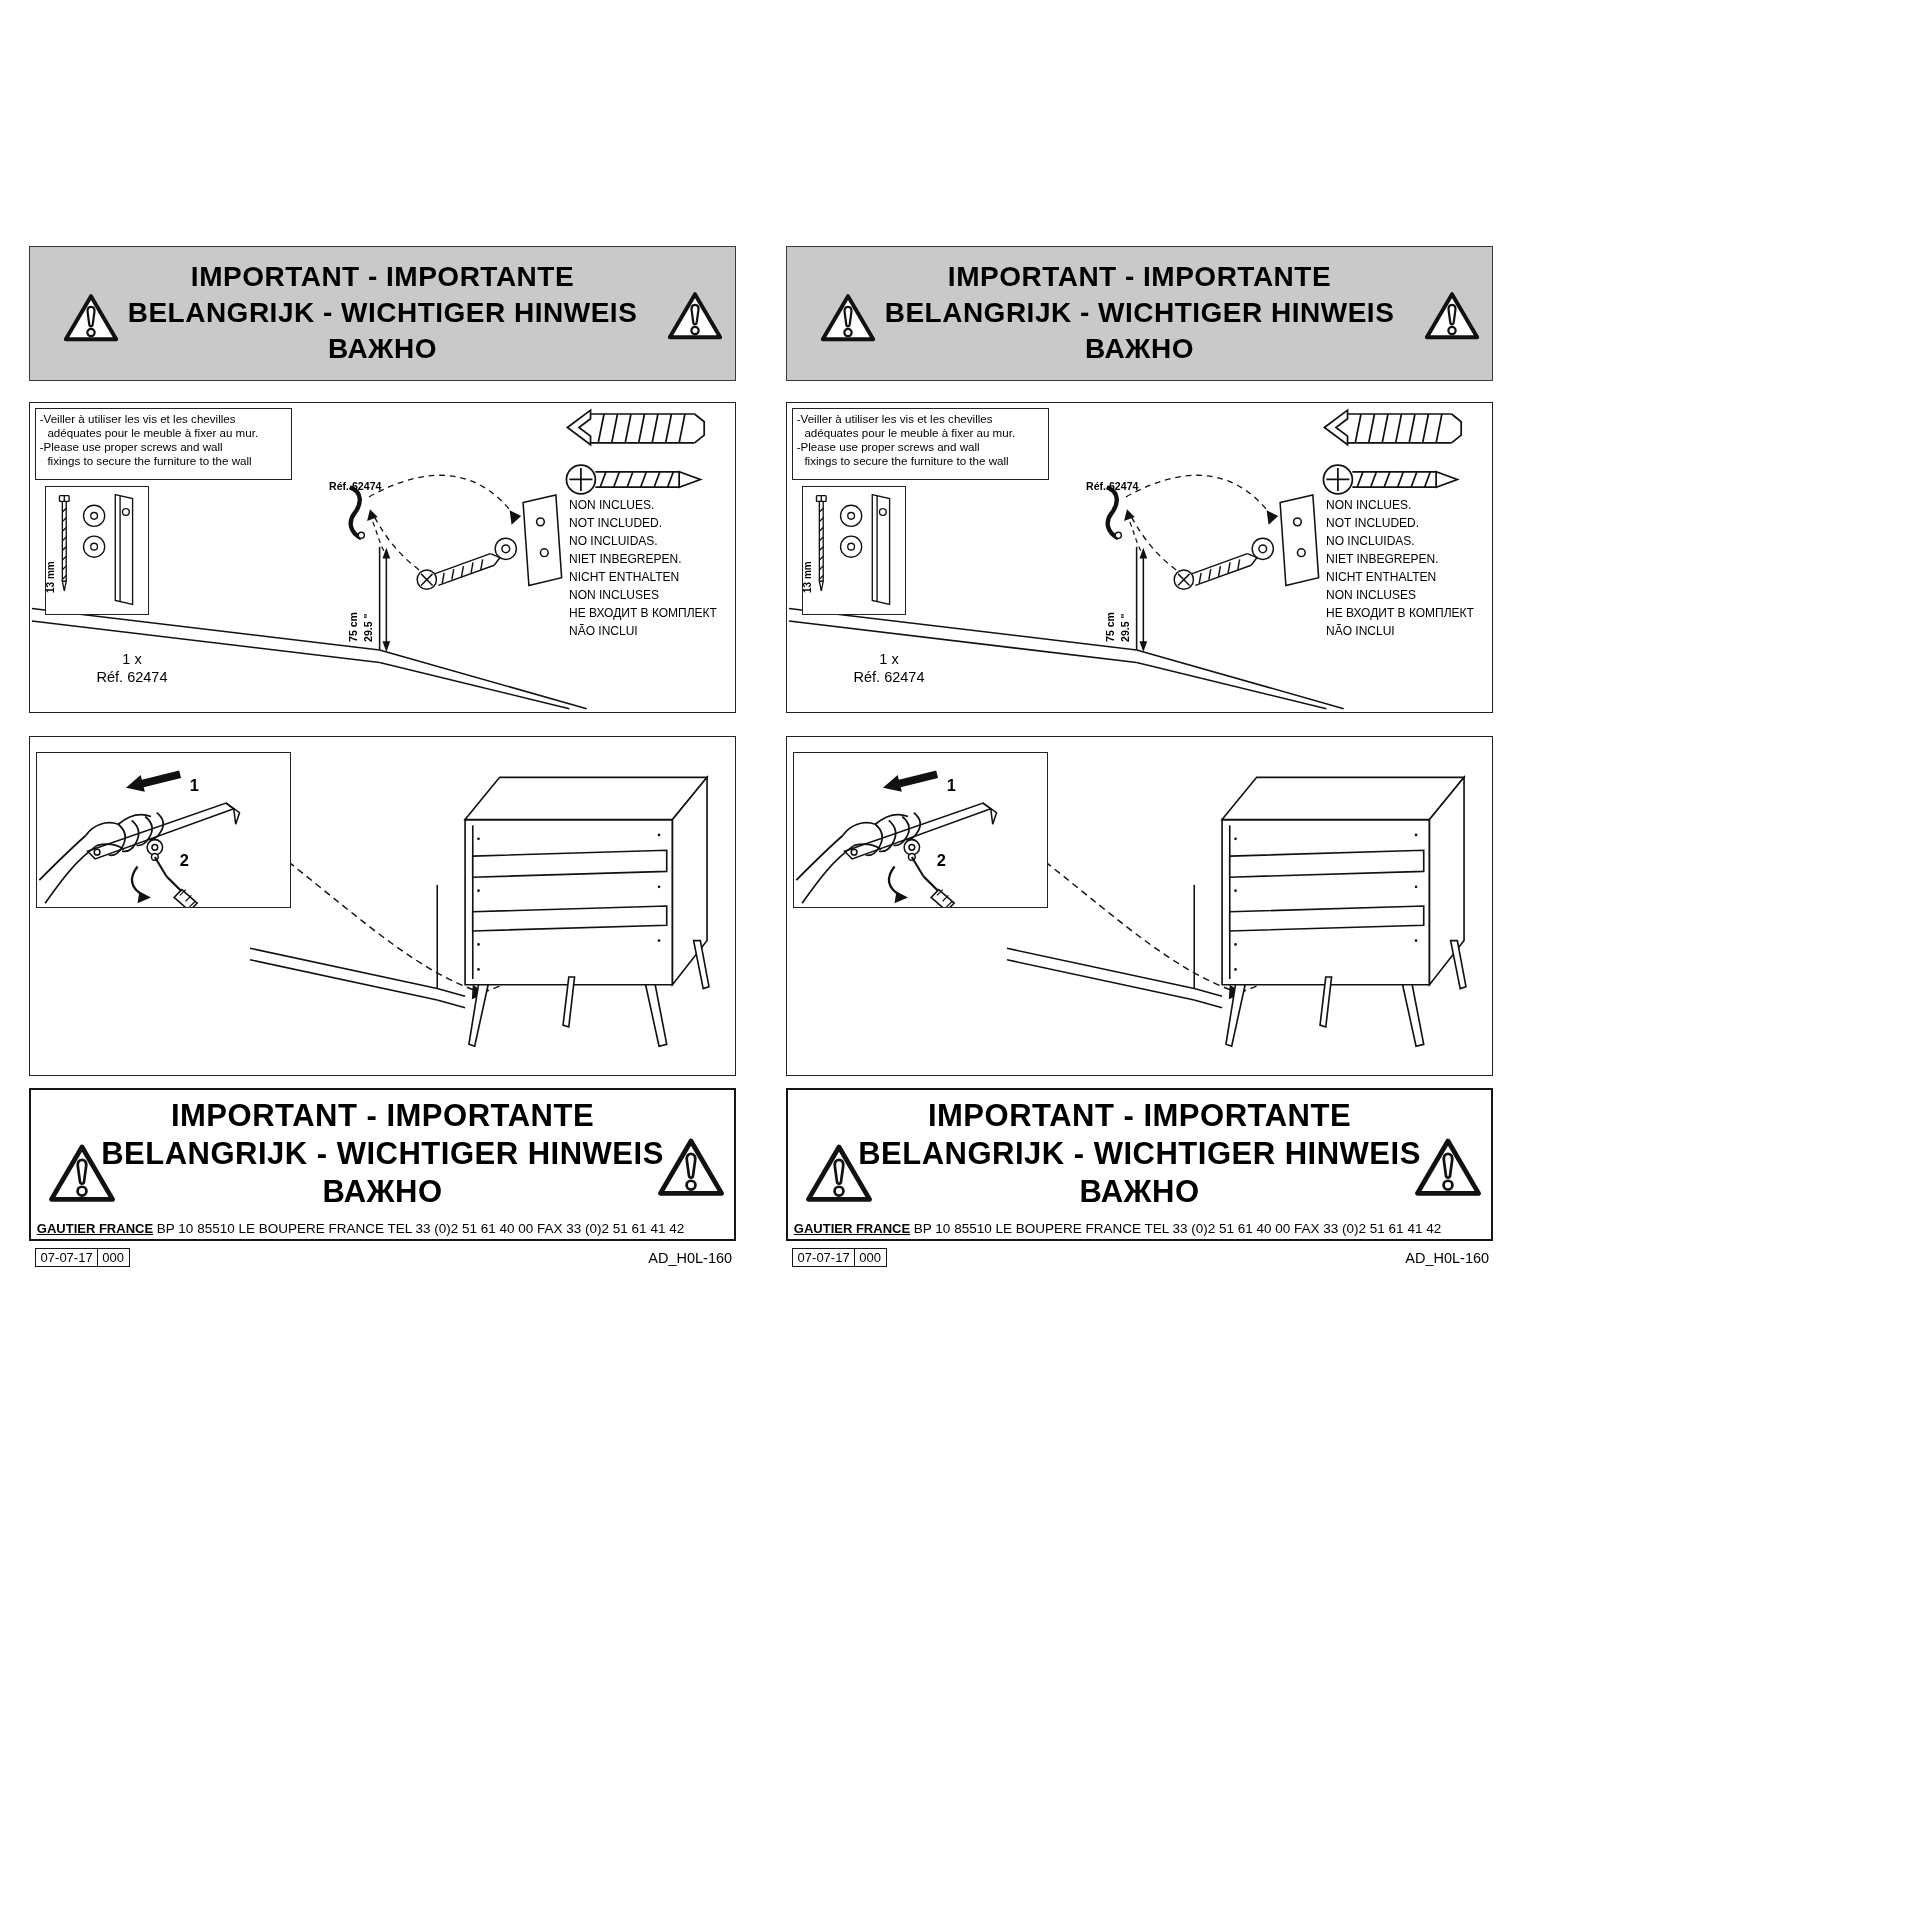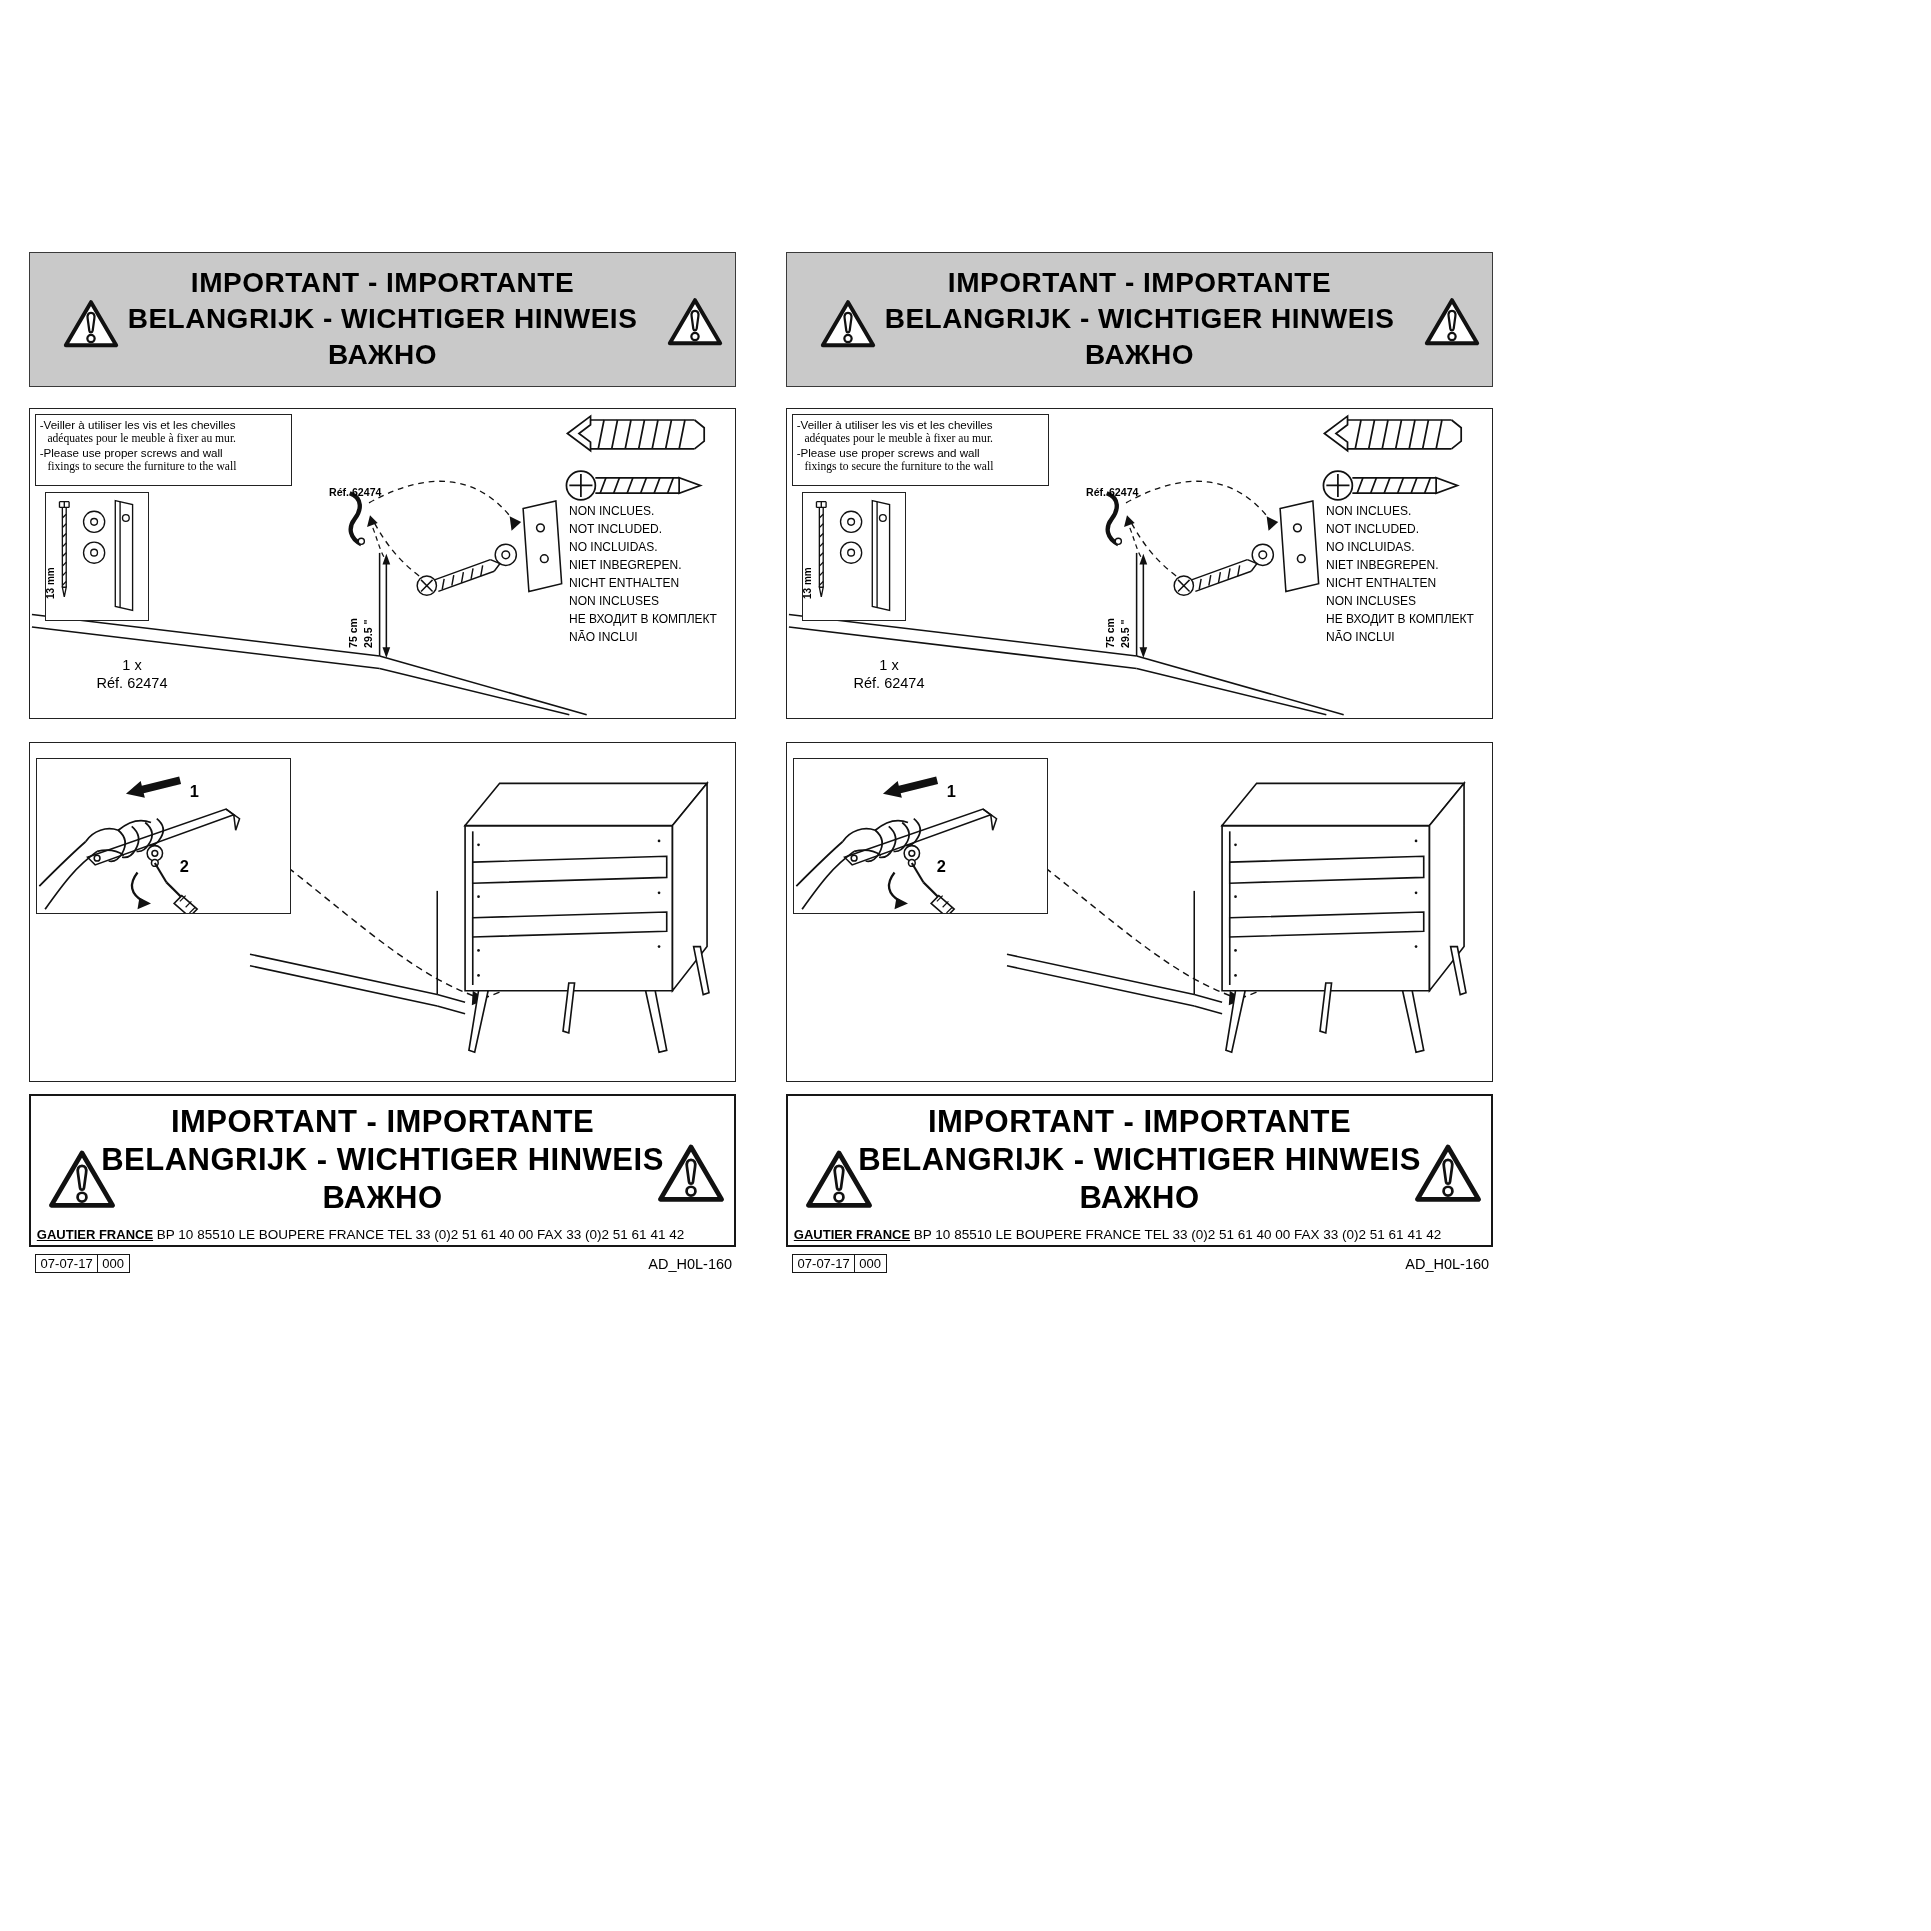--- a/index.html
+++ b/index.html
@@ -1,18 +1,18 @@
 <!DOCTYPE html>
 <html><head>
 <meta charset="utf-8">
 <style>
   html,body{margin:0;padding:0;background:#fff;}
   .sheet{position:relative;width:1931px;height:1931px;background:#fff;overflow:hidden;
          font-family:"Liberation Sans","DejaVu Sans",sans-serif;color:#000;}
-  .page{position:absolute;top:252px;width:707px;height:1033px;}
+  .page{position:absolute;top:246px;width:707px;height:1033px;}
   .page-left{left:29px;}
   .page-right{left:786px;}
 
   
   .banner{position:absolute;left:0;width:707px;box-sizing:border-box;text-align:center;}
   .banner-top{top:0;height:135px;background:#c9c9c9;border:1.9px solid #3a3a3a;}
   .banner-bot{top:842px;height:153px;background:#fff;border:2.9px solid #161616;}
   .btxt{padding-top:11.6px;font-weight:bold;font-size:28px;line-height:36px;letter-spacing:0.5px;}
   .banner-bot .btxt{padding-top:6.8px;font-size:31px;line-height:38px;}
   .tri{position:absolute;display:block;}
@@ -26,21 +26,21 @@
   .addr{position:absolute;left:5.8px;bottom:2.9px;width:699px;text-align:left;font-size:13.5px;white-space:nowrap;}
   .addr b{font-size:13px;text-decoration:underline;}
 
   
   .midbox{position:absolute;left:0;top:156px;width:707px;height:311px;border:1.9px solid #222;box-sizing:border-box;}
   .lowbox{position:absolute;left:0;top:490px;width:707px;height:340px;border:1.9px solid #222;box-sizing:border-box;}
   .art{position:absolute;left:0;top:0;width:100%;height:100%;}
 
   .note-box{position:absolute;left:4.8px;top:4.8px;width:257px;height:72px;border:1.9px solid #222;box-sizing:border-box;
             font-size:11.6px;line-height:14px;padding:2.9px 3.9px;background:#fff;}
-  .note-ind{padding-left:7.7px;font-family:Liberation Serif, serif;}
+  .note-ind{padding-left:7.7px;}
 
   .parts-box{position:absolute;left:15.4px;top:83px;width:104px;height:129px;border:1.4px solid #222;box-sizing:border-box;background:#fff;}
   .vtext{position:absolute;writing-mode:vertical-rl;transform:rotate(180deg);font-weight:bold;white-space:nowrap;}
   .lbl-13{left:-1.9px;top:31px;height:75px;font-size:10px;}
   .qty{position:absolute;left:39px;top:247px;width:126px;text-align:center;font-size:14.5px;line-height:18.3px;}
   .ref-c{position:absolute;left:299px;top:77px;font-size:10.6px;font-weight:bold;}
   .dim-cm{left:317px;top:162px;height:77px;font-size:10.6px;}
   .dim-in{left:332px;top:162px;height:77px;font-size:10.6px;}
   .notinc{position:absolute;left:539px;top:93px;font-size:12px;line-height:18px;white-space:nowrap;}
 

